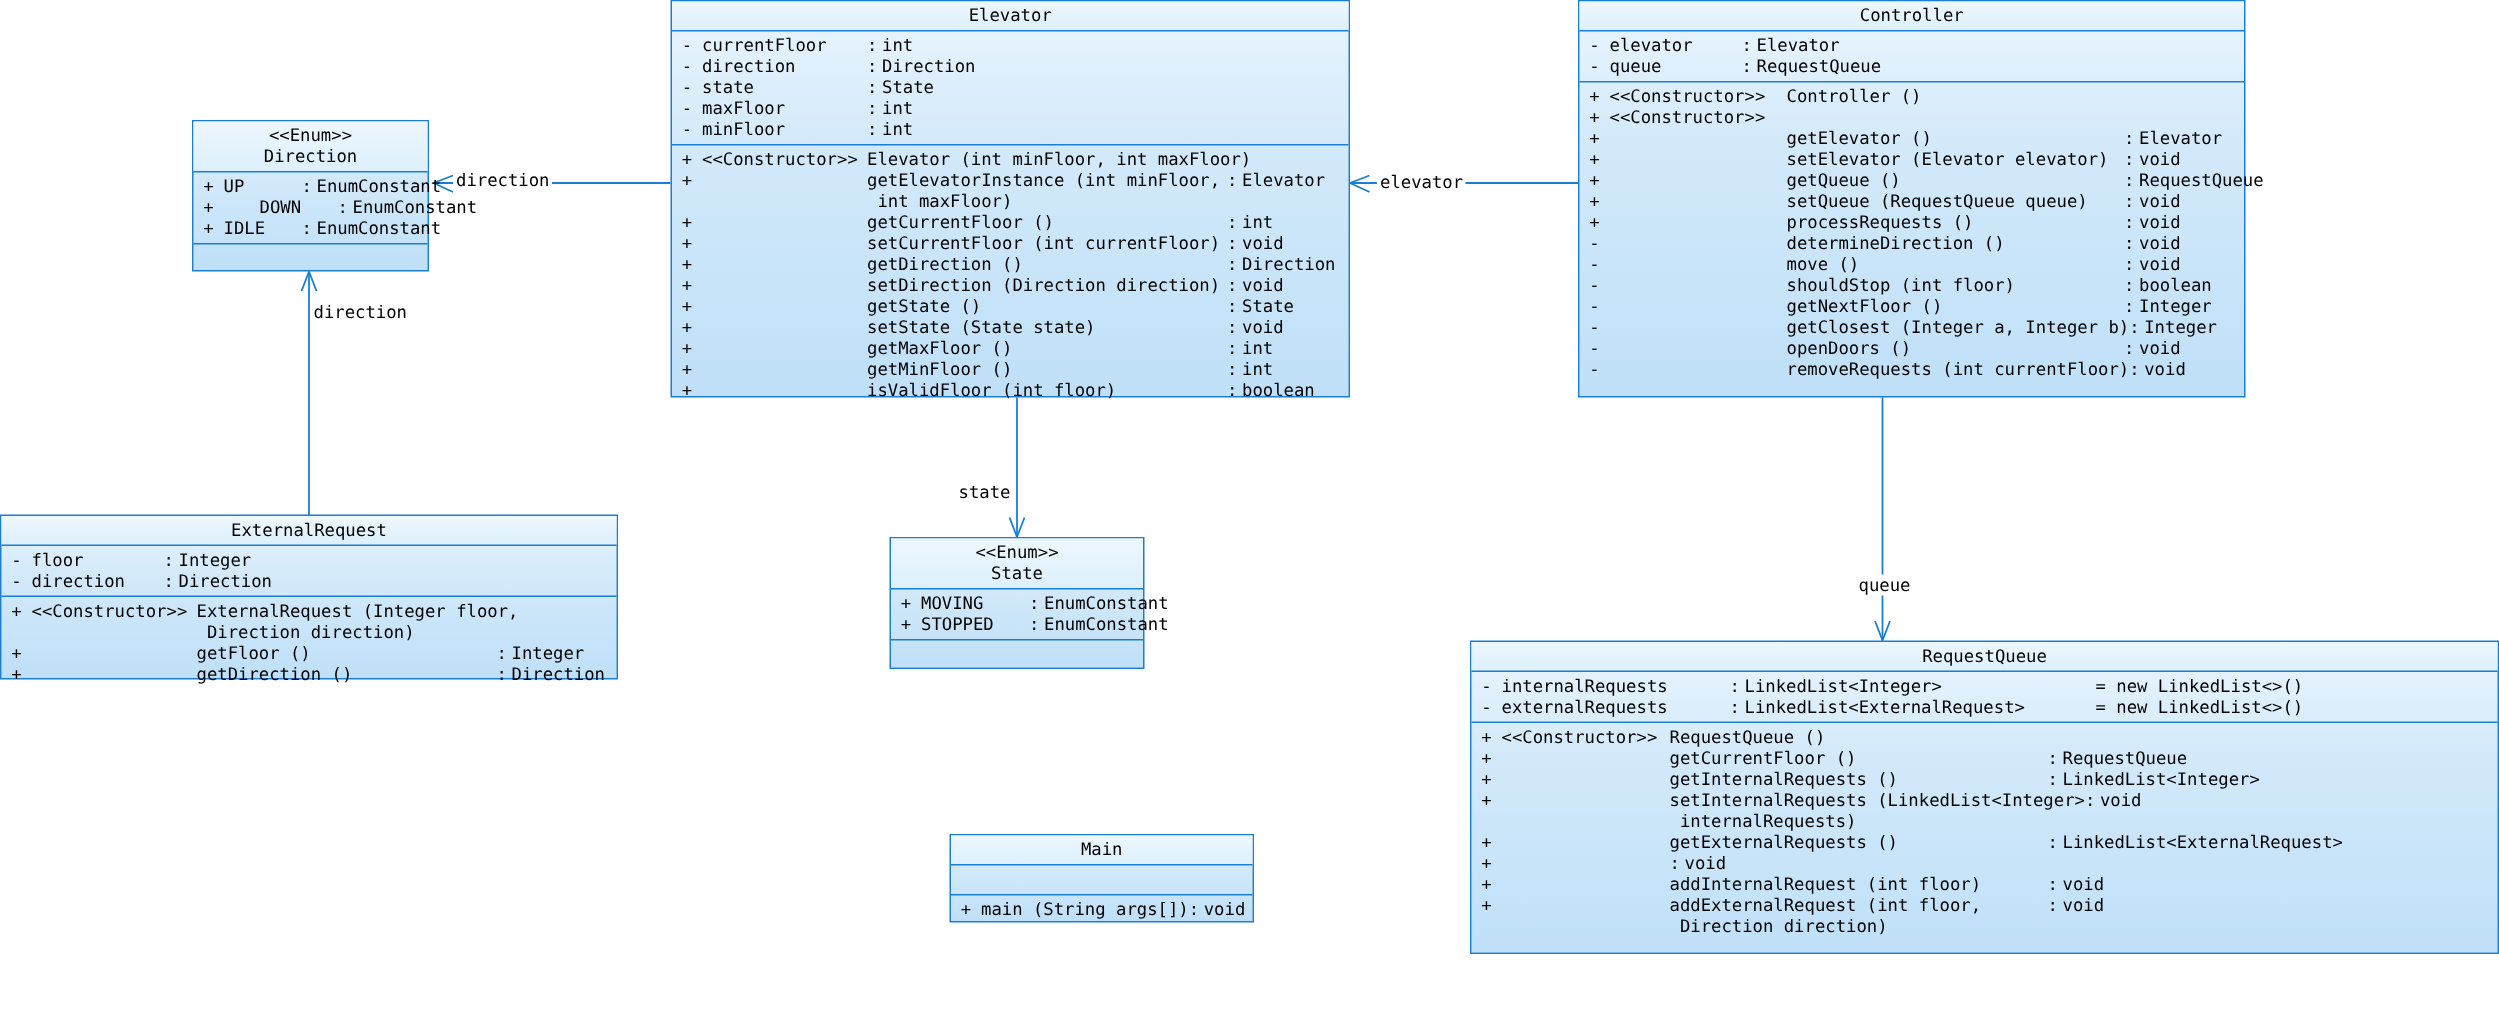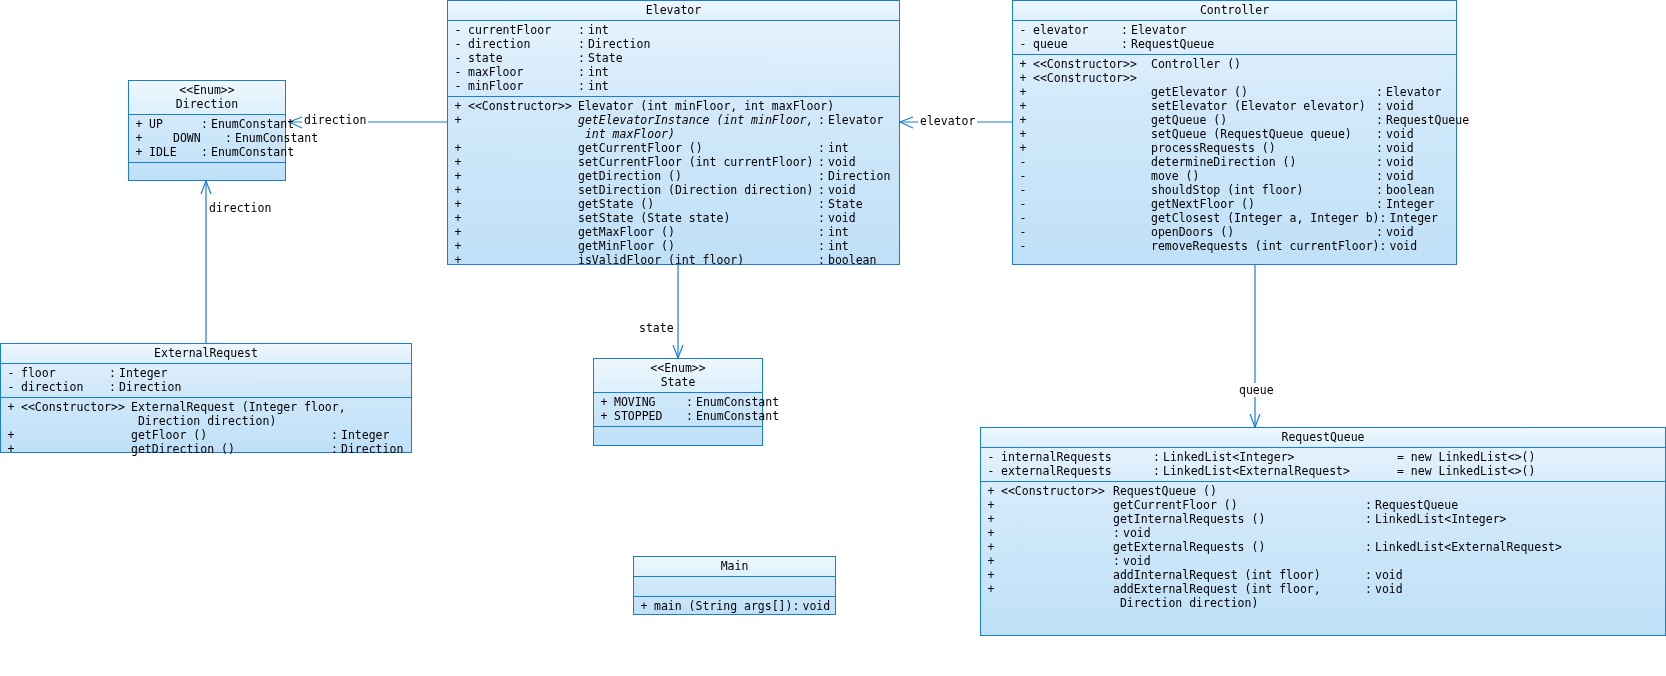--- a/index.html
+++ b/index.html
@@ -57,35 +57,35 @@
   </div>
   <div class="sec" id="attrs-elevator">
       <div class="row"><span class="vis">-</span><span class="nm" style="flex: 0 0 110px;">currentFloor</span><span class="colon">:</span><span class="ty">int</span></div>
       <div class="row"><span class="vis">-</span><span class="nm" style="flex: 0 0 110px;">direction</span><span class="colon">:</span><span class="ty">Direction</span></div>
       <div class="row"><span class="vis">-</span><span class="nm" style="flex: 0 0 110px;">state</span><span class="colon">:</span><span class="ty">State</span></div>
       <div class="row"><span class="vis">-</span><span class="nm" style="flex: 0 0 110px;">maxFloor</span><span class="colon">:</span><span class="ty">int</span></div>
       <div class="row"><span class="vis">-</span><span class="nm" style="flex: 0 0 110px;">minFloor</span><span class="colon">:</span><span class="ty">int</span></div>
     </div>
   <div class="sec" id="ops-elevator">
       <div class="row"><span class="vis">+</span><span class="stereo" style="width: 110px; flex: 0 0 110px;">&lt;&lt;Constructor&gt;&gt;</span><span class="nm" style="flex: 0 0 240px;">Elevator (int minFloor, int maxFloor)</span><span class="colon"></span><span class="ty"></span></div>
-      <div class="row"><span class="vis">+</span><span class="stereo" style="width: 110px; flex: 0 0 110px;"></span><span class="nm" style="flex: 0 0 240px; font-style: italic;">getElevatorInstance (int minFloor,
+      <div class="row"><span class="vis">+</span><span class="stereo" style="width: 110px; flex: 0 0 110px;"></span><span class="nm" style="flex: 0 0 240px;">getElevatorInstance (int minFloor,
  int maxFloor)</span><span class="colon">:</span><span class="ty">Elevator</span></div>
       <div class="row"><span class="vis">+</span><span class="stereo" style="width: 110px; flex: 0 0 110px;"></span><span class="nm" style="flex: 0 0 240px;">getCurrentFloor ()</span><span class="colon">:</span><span class="ty">int</span></div>
       <div class="row"><span class="vis">+</span><span class="stereo" style="width: 110px; flex: 0 0 110px;"></span><span class="nm" style="flex: 0 0 240px;">setCurrentFloor (int currentFloor)</span><span class="colon">:</span><span class="ty">void</span></div>
       <div class="row"><span class="vis">+</span><span class="stereo" style="width: 110px; flex: 0 0 110px;"></span><span class="nm" style="flex: 0 0 240px;">getDirection ()</span><span class="colon">:</span><span class="ty">Direction</span></div>
       <div class="row"><span class="vis">+</span><span class="stereo" style="width: 110px; flex: 0 0 110px;"></span><span class="nm" style="flex: 0 0 240px;">setDirection (Direction direction)</span><span class="colon">:</span><span class="ty">void</span></div>
       <div class="row"><span class="vis">+</span><span class="stereo" style="width: 110px; flex: 0 0 110px;"></span><span class="nm" style="flex: 0 0 240px;">getState ()</span><span class="colon">:</span><span class="ty">State</span></div>
       <div class="row"><span class="vis">+</span><span class="stereo" style="width: 110px; flex: 0 0 110px;"></span><span class="nm" style="flex: 0 0 240px;">setState (State state)</span><span class="colon">:</span><span class="ty">void</span></div>
       <div class="row"><span class="vis">+</span><span class="stereo" style="width: 110px; flex: 0 0 110px;"></span><span class="nm" style="flex: 0 0 240px;">getMaxFloor ()</span><span class="colon">:</span><span class="ty">int</span></div>
       <div class="row"><span class="vis">+</span><span class="stereo" style="width: 110px; flex: 0 0 110px;"></span><span class="nm" style="flex: 0 0 240px;">getMinFloor ()</span><span class="colon">:</span><span class="ty">int</span></div>
       <div class="row"><span class="vis">+</span><span class="stereo" style="width: 110px; flex: 0 0 110px;"></span><span class="nm" style="flex: 0 0 240px;">isValidFloor (int floor)</span><span class="colon">:</span><span class="ty">boolean</span></div>
     </div>
 </div>
 
-<div class="uml" id="cls-controller" style="left:1012px;top:0px;width:445px;height:265px;">
+<div class="uml" id="cls-controller" style="left:1052px;top:0px;width:445px;height:265px;">
   <div class="hdr">
     <div>Controller</div>
   </div>
   <div class="sec" id="attrs-controller">
       <div class="row"><span class="vis">-</span><span class="nm" style="flex: 0 0 88px;">elevator</span><span class="colon">:</span><span class="ty">Elevator</span></div>
       <div class="row"><span class="vis">-</span><span class="nm" style="flex: 0 0 88px;">queue</span><span class="colon">:</span><span class="ty">RequestQueue</span></div>
     </div>
   <div class="sec" id="ops-controller">
       <div class="row"><span class="vis">+</span><span class="stereo" style="width: 118px; flex: 0 0 118px;">&lt;&lt;Constructor&gt;&gt;</span><span class="nm" style="flex: 0 0 225px;">Controller ()</span><span class="colon"></span><span class="ty"></span></div>
       <div class="row"><span class="vis">+</span><span class="stereo" style="width: 118px; flex: 0 0 118px;">&lt;&lt;Constructor&gt;&gt;</span><span class="colon"></span><span class="ty"></span></div>
@@ -150,21 +150,22 @@
     <div>RequestQueue</div>
   </div>
   <div class="sec" id="attrs-request-queue">
       <div class="row"><span class="vis">-</span><span class="nm" style="flex: 0 0 152px;">internalRequests</span><span class="colon">:</span><span class="ty" style="flex: 0 0 228px;">LinkedList&lt;Integer&gt;</span><span style="white-space: pre;">= new LinkedList&lt;&gt;()</span></div>
       <div class="row"><span class="vis">-</span><span class="nm" style="flex: 0 0 152px;">externalRequests</span><span class="colon">:</span><span class="ty" style="flex: 0 0 228px;">LinkedList&lt;ExternalRequest&gt;</span><span style="white-space: pre;">= new LinkedList&lt;&gt;()</span></div>
     </div>
   <div class="sec" id="ops-request-queue">
       <div class="row"><span class="vis">+</span><span class="stereo" style="width: 112px; flex: 0 0 112px;">&lt;&lt;Constructor&gt;&gt;</span><span class="nm" style="flex: 0 0 252px;">RequestQueue ()</span><span class="colon"></span><span class="ty"></span></div>
       <div class="row"><span class="vis">+</span><span class="stereo" style="width: 112px; flex: 0 0 112px;"></span><span class="nm" style="flex: 0 0 252px;">getCurrentFloor ()</span><span class="colon">:</span><span class="ty">RequestQueue</span></div>
       <div class="row"><span class="vis">+</span><span class="stereo" style="width: 112px; flex: 0 0 112px;"></span><span class="nm" style="flex: 0 0 252px;">getInternalRequests ()</span><span class="colon">:</span><span class="ty">LinkedList&lt;Integer&gt;</span></div>
-      <div class="row"><span class="vis">+</span><span class="stereo" style="width: 112px; flex: 0 0 112px;"></span><span class="colon">:</span><span class="ty">void</span></div>
+      <div class="row"><span class="vis">+</span><span class="stereo" style="width: 112px; flex: 0 0 112px;"></span><span class="nm" style="flex: 0 0 252px;">setInternalRequests (LinkedList&lt;Integer&gt;
+ internalRequests)</span><span class="colon">:</span><span class="ty">void</span></div>
       <div class="row"><span class="vis">+</span><span class="stereo" style="width: 112px; flex: 0 0 112px;"></span><span class="nm" style="flex: 0 0 252px;">getExternalRequests ()</span><span class="colon">:</span><span class="ty">LinkedList&lt;ExternalRequest&gt;</span></div>
       <div class="row"><span class="vis">+</span><span class="stereo" style="width: 112px; flex: 0 0 112px;"></span><span class="colon">:</span><span class="ty">void</span></div>
       <div class="row"><span class="vis">+</span><span class="stereo" style="width: 112px; flex: 0 0 112px;"></span><span class="nm" style="flex: 0 0 252px;">addInternalRequest (int floor)</span><span class="colon">:</span><span class="ty">void</span></div>
       <div class="row"><span class="vis">+</span><span class="stereo" style="width: 112px; flex: 0 0 112px;"></span><span class="nm" style="flex: 0 0 252px;">addExternalRequest (int floor,
  Direction direction)</span><span class="colon">:</span><span class="ty">void</span></div>
     </div>
 </div>
 
 <div class="uml" id="cls-main" style="left:633px;top:556px;width:203px;height:59px;">
   <div class="hdr">

